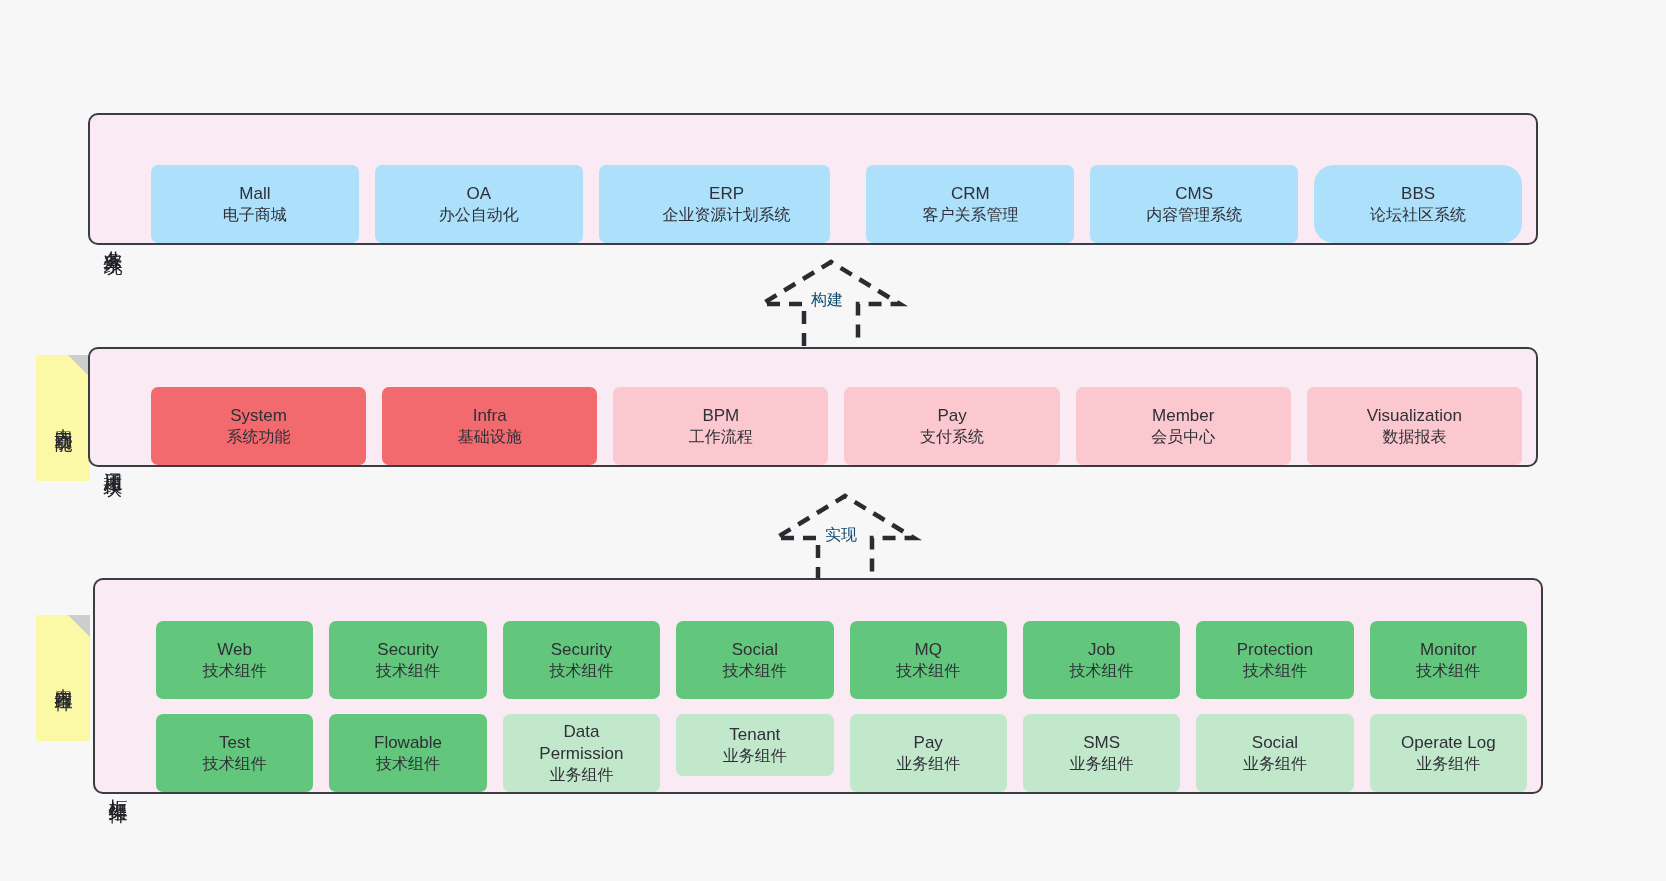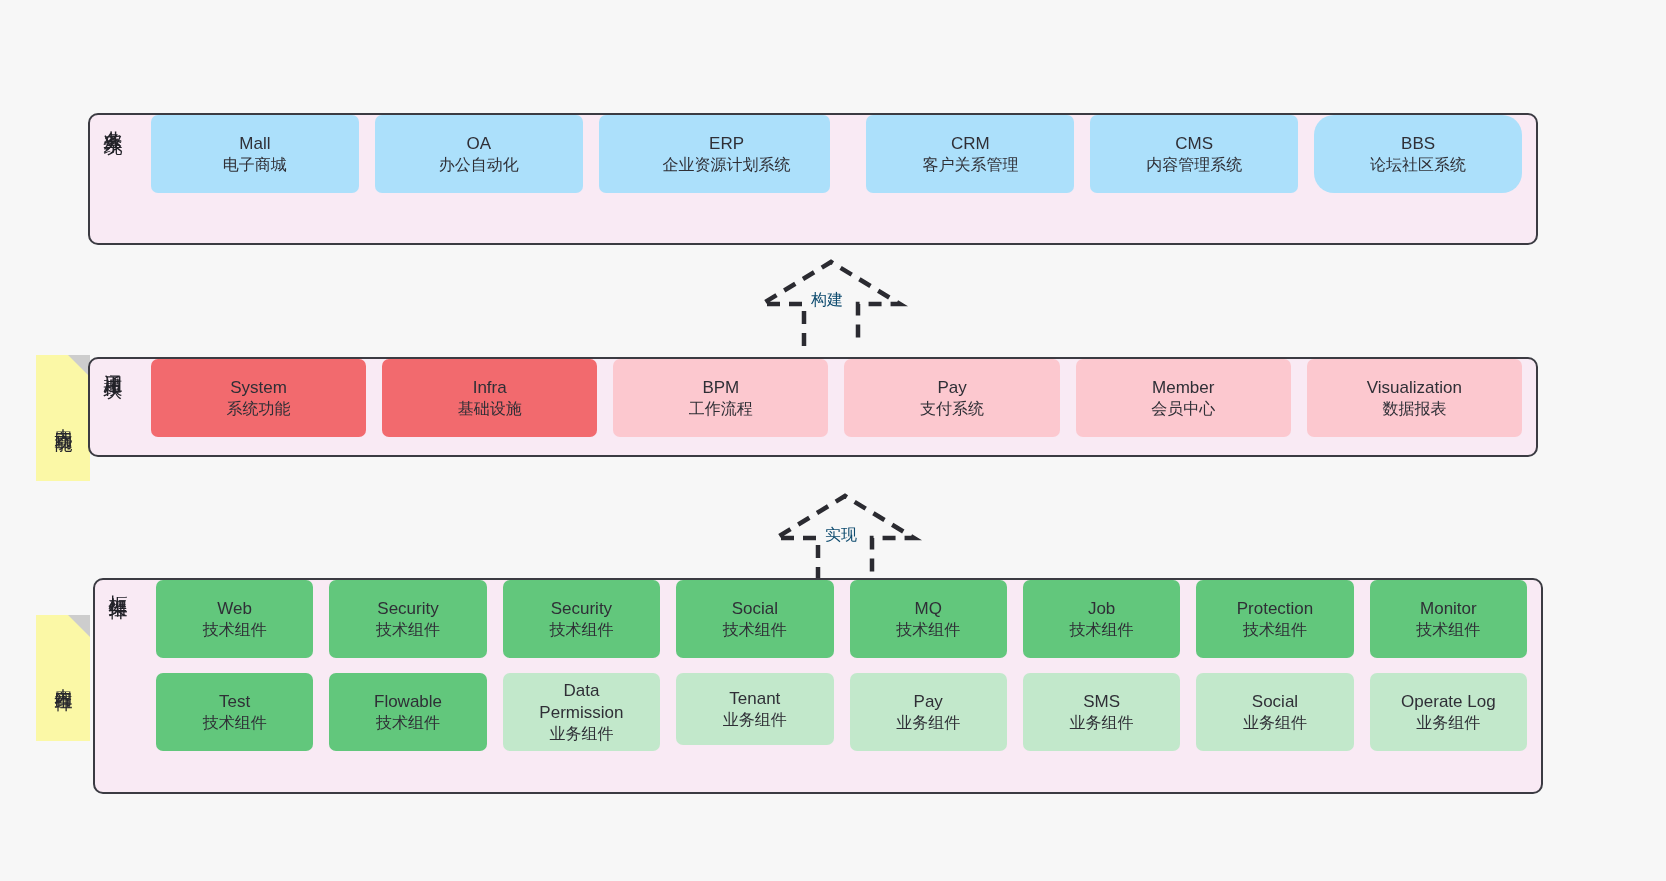--- a/index.html
+++ b/index.html
@@ -21,21 +21,21 @@
   }
 
   
   .layer {
     position: absolute;
     background: #f9eaf4;
     border: 2px solid #3b3b42;
     border-radius: 10px;
     box-sizing: border-box;
     display: flex;
-    align-items: flex-start;
+    align-items: flex-end;
     gap: 16px;
   }
 
   
   .layer-label {
     writing-mode: vertical-rl;
     text-orientation: upright;
     font-size: 19px;
     color: #222228;
     letter-spacing: 2px;
@@ -172,21 +172,21 @@
       <path d="M 48 88 L 48 46 L 6 46 L 75 4 L 144 46 L 102 46 L 102 88"></path>
     </svg>
   </div>
   <div class="arrow-label" style="left:811px; top:290px;">构建</div>
 
   <div class="sticky" style="left:36px; top:355px; width:54px; height:126px;">
     <span class="sticky-text">内置功能</span>
     <span class="sticky-fold"></span>
   </div>
 
-  <div class="layer" id="layer-common" style="left:88px; top:357px; width:1450px; height:100px;">
+  <div class="layer" id="layer-common" style="left:88px; top:347px; width:1450px; height:120px;">
     <div class="layer-label">通用模块</div>
     <div class="layer-body">
       <div class="row">
         <div class="card c-red" style="height:78px;">
           <span class="t1">System</span>
           <span class="t2">系统功能</span>
         </div>
         <div class="card c-red" style="height:78px;">
           <span class="t1">Infra</span>
           <span class="t2">基础设施</span>
@@ -268,21 +268,21 @@
           <span class="t2">技术组件</span>
         </div>
         <div class="card c-green" style="height:78px;">
           <span class="t1">Flowable</span>
           <span class="t2">技术组件</span>
         </div>
         <div class="card c-green-light" style="height:78px;">
           <span class="t1" style="max-width:100px;">Data Permission</span>
           <span class="t2">业务组件</span>
         </div>
-        <div class="card c-green-light" style="height:72px;">
+        <div class="card c-green-light" style="height:62px;">
           <span class="t1">Tenant</span>
           <span class="t2">业务组件</span>
         </div>
         <div class="card c-green-light" style="height:78px;">
           <span class="t1">Pay</span>
           <span class="t2">业务组件</span>
         </div>
         <div class="card c-green-light" style="height:78px;">
           <span class="t1">SMS</span>
           <span class="t2">业务组件</span>

